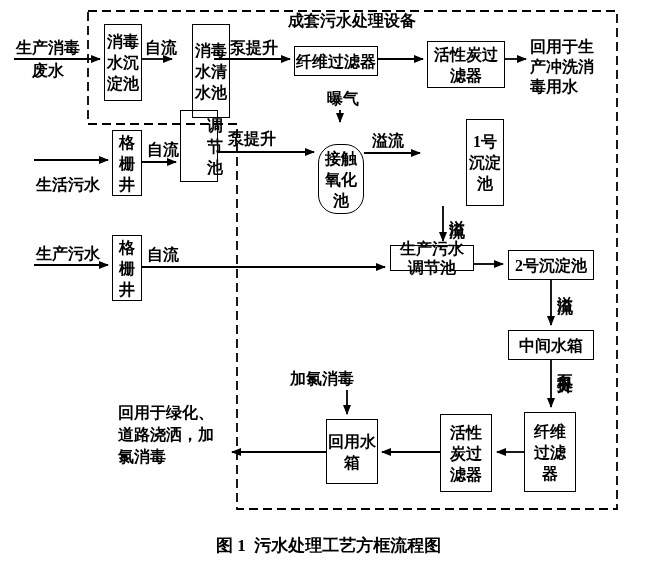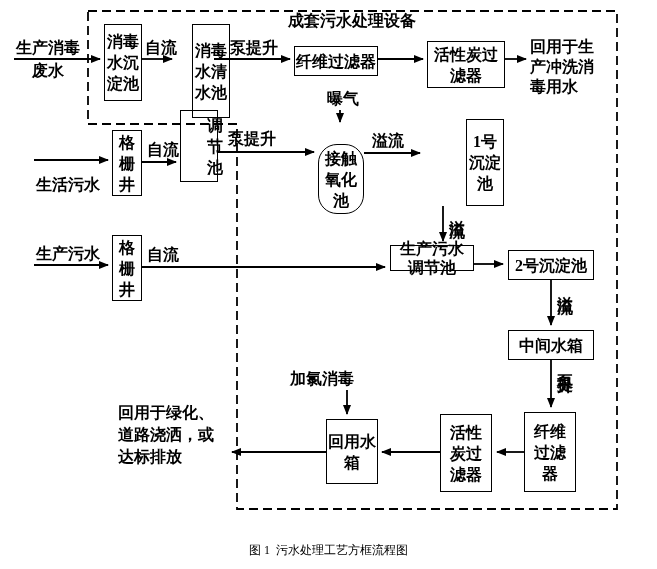--- a/index.html
+++ b/index.html
@@ -18,21 +18,21 @@
   .nw { white-space:nowrap; }
   .lbl {
     position:absolute; font-weight:bold; font-size:16px; white-space:nowrap;
     line-height:18px;
   }
   .vlbl { writing-mode:vertical-rl; letter-spacing:1px; }
   .src { position:absolute; font-weight:bold; font-size:16px; text-align:center; }
   .out { position:absolute; font-weight:bold; font-size:16px; }
   .caption {
     position:absolute; left:0; right:0; top:534px; text-align:center;
-    font-weight:normal; font-size:12px; white-space:pre;margin-top:8px;
+    font-weight:bold; font-size:17px; white-space:pre;
   }
 </style>
 </head>
 <body>
 
 <div id="stage">
 
   <svg id="connector-layer" width="657" height="569" viewBox="0 0 657 569">
     <defs>
       <marker id="arr" markerWidth="10" markerHeight="8" refX="9" refY="4" orient="auto" markerUnits="userSpaceOnUse">
@@ -94,17 +94,17 @@
   <div class="lbl" style="left:147px; top:141px;">自流</div>
   <div class="lbl" style="left:228px; top:130px;">泵提升</div>
   <div class="lbl" style="left:372px; top:132px;">溢流</div>
   <div class="lbl vlbl" style="left:448px; top:207px;">溢流</div>
   <div class="lbl" style="left:147px; top:246px;">自流</div>
   <div class="lbl vlbl" style="left:556px; top:283px;">溢流</div>
   <div class="lbl vlbl" style="left:556px; top:362px;">泵提升</div>
   <div class="lbl" style="left:290px; top:370px;text-align:center;">加氯消毒</div>
 
   <div class="out" style="left:530px; top:37px; width:66px; line-height:20px;">回用于生产冲洗消毒用水</div>
-  <div class="out" style="left:118px; top:402px; width:104px; line-height:22px;">回用于绿化、道路浇洒，或达标排放</div>
+  <div class="out" style="left:118px; top:402px; width:104px; line-height:22px;">回用于绿化、道路浇洒，加氯消毒</div>
 
   <div class="caption">图 1  污水处理工艺方框流程图</div>
 
 </div>
 
 </body></html>

